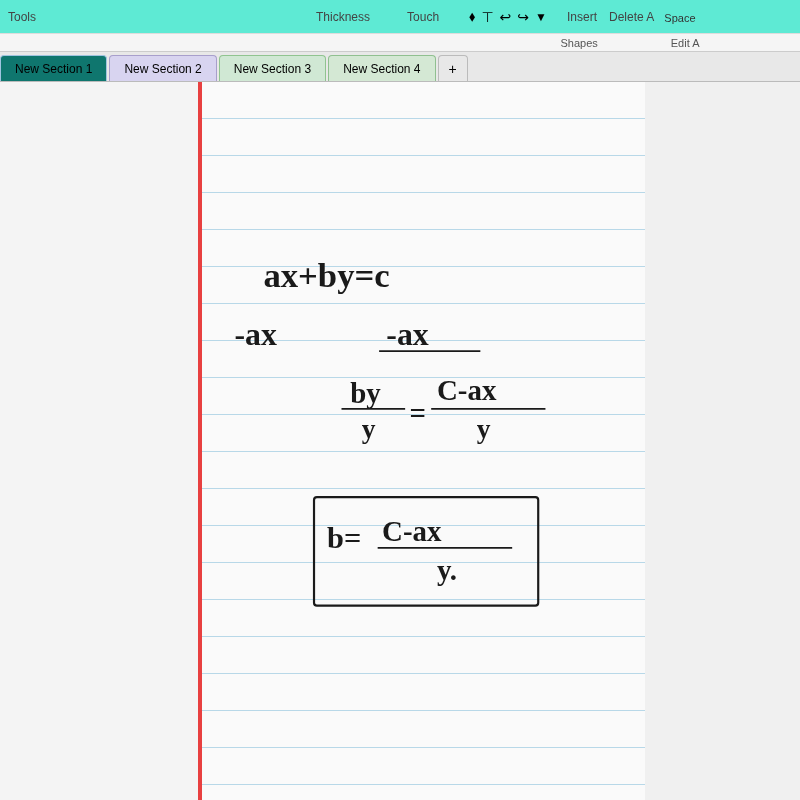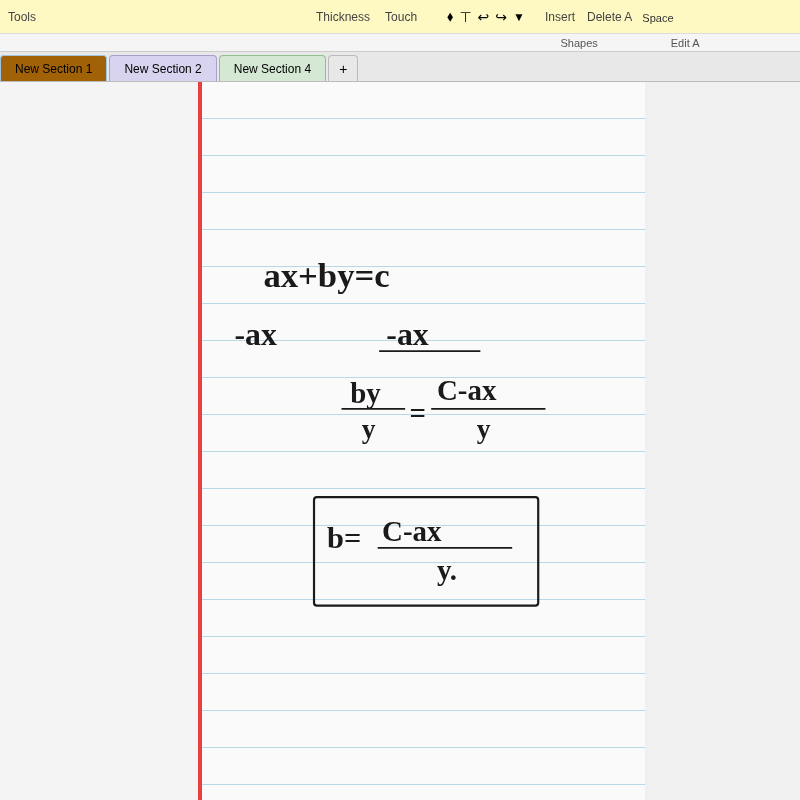--- a/index.html
+++ b/index.html
@@ -7,21 +7,21 @@
       width: 800px;
       height: 800px;
       overflow: hidden;
       font-family: Arial, sans-serif;
       background: #f0f0f0;
     }
 
     
     .toolbar {
       height: 34px;
-      background: #fef9c3;
+      background: #5eead4;
       border-bottom: 1px solid #ddd;
       display: flex;
       align-items: center;
       padding: 6px 8px;
     }
     .toolbar-label {
       font-size: 12px;
       color: #444;
     }
 
@@ -59,21 +59,21 @@
       border-bottom: none;
       margin-right: 2px;
       position: relative;
       bottom: 0;
     }
     .tab-active {
       background: #ffffff;
       font-weight: 500;
       z-index: 2;
     }
-    .tab-1 { background: #a16207; border-color: #a0c4e0; }
+    .tab-1 { background: #0f766e; border-color: #a0c4e0; }
     .tab-2 { background: #d8d4f0; border-color: #a89fcc; }
     .tab-3 { background: #d0e8d4; border-color: #90c490; }
     .tab-calc { background: #a8d4a8; border-color: #70b070; }
     .tab-4 { background: #d4e8d4; border-color: #90c090; }
     .tab-add {
       background: #e8e8e8;
       border-color: #bbb;
       padding: 0 10px;
       font-size: 14px;
     }
@@ -134,21 +134,21 @@
     }
 
     
     .math-svg {
       width: 100%;
       height: 100%;
     }
 
     .thickness-touch {
       display: flex;
-      gap: 15px;
+      gap: 37px;
       align-items: flex-start;
     }
 
     .space-label {
       font-size: 11px;
       color: #333;
     }
   </style>
 </head>
 <body>
@@ -181,20 +181,23 @@
   <span>Edit A</span>
 </div>
 
 <div class="tabs-row">
   <div class="tab tab-active tab-1">
     <span>New Section 1</span>
   </div>
   <div class="tab tab-2">
     <span>New Section 2</span>
   </div>
+  <div class="tab tab-3">
+    <span>New Section 3</span>
+  </div>
   <div class="tab tab-4">
     <span>New Section 4</span>
   </div>
   <div class="tab tab-add">
     <span>+</span>
   </div>
 </div>
 
 <div class="notebook">
   <div class="notebook-lines"></div>

